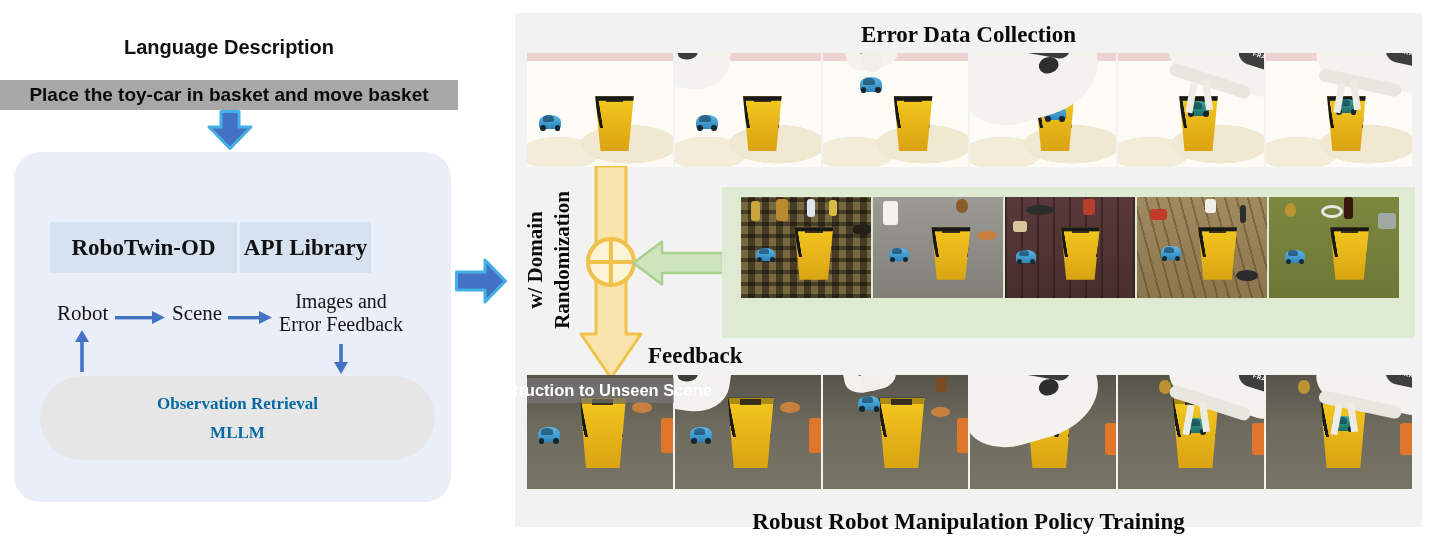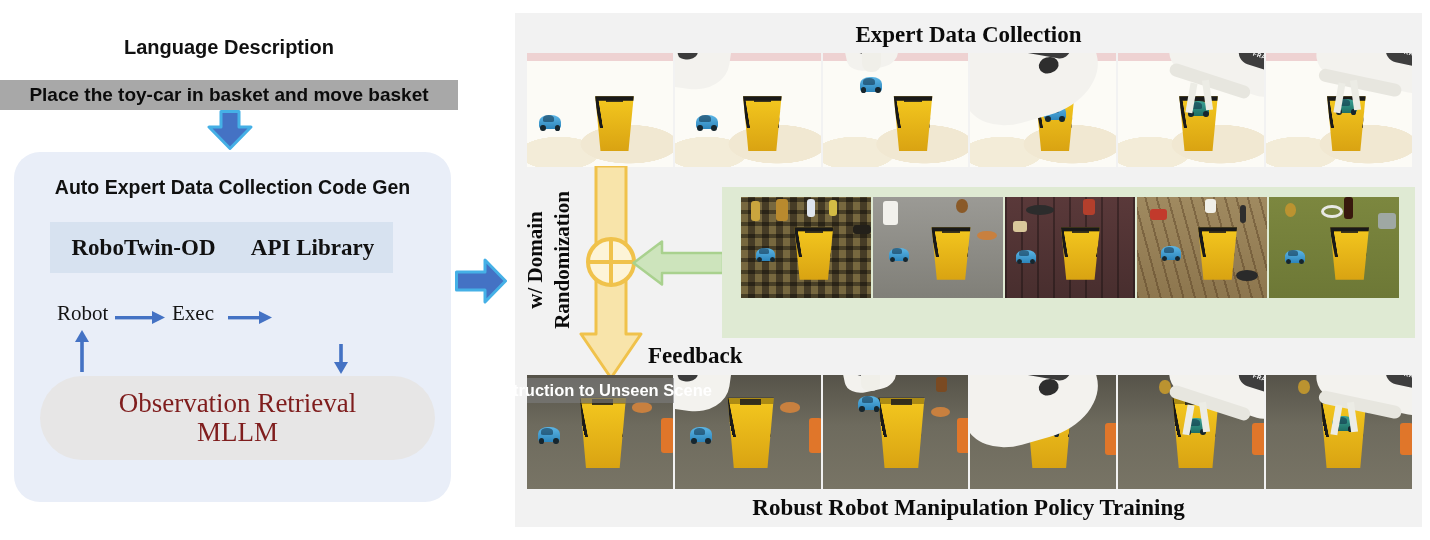--- a/index.html
+++ b/index.html
@@ -10,32 +10,32 @@
 
   
   .lang-title{left:0;top:36px;width:458px;text-align:center;font-weight:700;font-size:20px;color:#111;}
   .instruction-bar{left:0;top:80px;width:458px;height:30px;background:#a8a8a8;display:flex;align-items:center;justify-content:center;}
   .instruction-bar span{font-weight:700;font-size:19px;color:#0b0b0b;white-space:nowrap;}
   .codegen-panel{left:14px;top:152px;width:437px;height:350px;background:#e9eef8;border-radius:26px;}
   .panel-title{left:14px;top:176px;width:437px;text-align:center;font-weight:700;font-size:19.5px;color:#111;}
   .module-box{top:222px;height:51px;background:#d7e2f0;display:flex;align-items:center;justify-content:center;
               font-weight:700;font-size:23px;color:#111;}
   .module-box.m1{left:50px;width:187px;}
-  .module-box.m2{left:232px;width:161px;}
+  .module-box.m2{left:240px;width:131px;}
   .flow-label{font-size:21px;color:#141414;}
   .feedback-label{left:278px;top:290px;width:126px;text-align:center;font-size:20px;line-height:23px;color:#141414;}
   .mllm-oval{left:40px;top:376px;width:395px;height:84px;background:#e7e6e6;border-radius:44px;
              display:flex;flex-direction:column;align-items:center;justify-content:center;gap:4px;}
-  .mllm-oval div{font-weight:400;font-size:27px;color:#7f1d1d;line-height:25px;}
+  .mllm-oval div{font-weight:700;font-size:17px;color:#0369a1;line-height:25px;}
 
   
   .right-bg{left:515px;top:13px;width:907px;height:514px;background:#f2f2f2;}
   .rtitle{width:907px;left:515px;text-align:center;font-weight:700;font-size:23px;color:#0b0b0b;}
   .expert-title{top:22px;}
-  .bottom-title{top:495px;}
+  .bottom-title{top:509px;}
   .training-label{left:648px;top:343px;font-weight:700;font-size:23px;color:#0b0b0b;}
   .side-label{left:522px;top:352px;width:184px;height:60px;transform:rotate(-90deg);transform-origin:0 0;
               text-align:center;font-weight:700;font-size:21px;line-height:27px;color:#0b0b0b;}
   .green-box{left:722px;top:187px;width:693px;height:151px;background:#dfead3;}
   .green-caption{left:722px;top:306px;width:693px;text-align:center;font-weight:700;font-size:20px;color:#0b0b0b;}
   .overlay-band{left:0;top:3px;width:147px;height:25px;background:rgba(125,125,125,0.62);z-index:6;
                 display:flex;align-items:center;justify-content:center;}
   .overlay-band span{color:#fff;font-weight:700;font-size:16.5px;white-space:nowrap;}
 
   
@@ -70,39 +70,42 @@
     <span>Place the toy-car in basket and move basket</span>
   </div>
 
   <div class="abs" style="left:206px;top:110px;width:48px;height:40px;">
     <svg width="48" height="40" viewBox="0 0 48 40">
       <polygon points="15,1.5 33,1.5 33,17 45,17 24,38.5 3,17 15,17" fill="#4472c4" stroke="#45b0e6" stroke-width="3" stroke-linejoin="round"></polygon>
     </svg>
   </div>
 
   <div class="abs codegen-panel"></div>
-  <div class="abs panel-title">Auto Expert Data Collection Code Gen</div>
 
   <div class="abs module-box m1 serif">RoboTwin-OD</div>
   <div class="abs module-box m2 serif">API Library</div>
 
   <div class="abs flow-label serif" style="left:57px;top:301px;">Robot</div>
   <div class="abs" style="left:115px;top:310px;">
     <svg width="50" height="13" viewBox="0 0 50 13">
         <rect x="0" y="5" width="38" height="3.4" fill="#4472c4"></rect>
         <polygon points="37,0 50,6.5 37,13" fill="#4472c4"></polygon>
       </svg>
   </div>
-  <div class="abs flow-label serif" style="left:172px;top:301px;">Exec</div>
+  <div class="abs flow-label serif" style="left:172px;top:301px;">Scene</div>
   <div class="abs" style="left:228px;top:310px;">
     <svg width="44" height="13" viewBox="0 0 44 13">
         <rect x="0" y="5" width="32" height="3.4" fill="#4472c4"></rect>
         <polygon points="31,0 44,6.5 31,13" fill="#4472c4"></polygon>
       </svg>
   </div>
+  <div class="abs feedback-label serif">
+    <div>Images and</div>
+    <div>Error Feedback</div>
+  </div>
 
   <div class="abs" style="left:75px;top:330px;">
     <svg width="14" height="42" viewBox="0 0 14 42">
         <polygon points="7,0 14,12 0,12" fill="#4472c4"></polygon>
         <rect x="5.2" y="11" width="3.6" height="31" fill="#4472c4"></rect>
       </svg>
   </div>
   <div class="abs" style="left:334px;top:344px;">
     <svg width="14" height="30" viewBox="0 0 14 30">
         <rect x="5.2" y="0" width="3.6" height="19" fill="#4472c4"></rect>
@@ -116,21 +119,21 @@
   </div>
 
   <div class="abs" style="left:455px;top:252px;width:52px;height:58px;">
     <svg width="52" height="58" viewBox="0 0 52 58">
       <polygon points="1.5,20 30,20 30,8 50.5,29 30,50 30,38 1.5,38" fill="#4472c4" stroke="#45b0e6" stroke-width="3" stroke-linejoin="round"></polygon>
     </svg>
   </div>
 
   <div class="abs right-bg"></div>
 
-  <div class="abs rtitle expert-title serif">Expert Data Collection</div>
+  <div class="abs rtitle expert-title serif">Error Data Collection</div>
 
   <div class="row row-expert">
       <div class="thumb bg-sim">
         <div style="position: absolute; left: 0px; top: 0px; width: 100%; height: 7%; background: rgb(238, 210, 210);"></div>
         <div style="position: absolute; left: 45%; top: 38%; width: 30%; height: 48%; background: linear-gradient(rgb(244, 200, 31) 0%, rgb(217, 163, 18) 100%); clip-path: polygon(6% 0px, 94% 0px, 82% 100%, 18% 100%); z-index: 1;">
           <div style="position: absolute; left: 6%; top: 0px; width: 88%; height: 9%; background: rgba(40, 30, 0, 0.35);"></div>
           <div style="position: absolute; left: 30%; top: 2%; width: 40%; height: 8%; background: rgb(29, 29, 29); opacity: 0.85;"></div>
           <div style="position: absolute; left: 16%; top: 8%; width: 64%; height: 44%; border-top: 3.5px solid rgb(25, 25, 25); border-right: 3.5px solid rgb(25, 25, 25); border-bottom: none; border-left: 3.5px solid rgb(25, 25, 25); border-image: initial; transform: perspective(50px) rotateX(-30deg); transform-origin: 50% 100%;"></div>
         </div>
         <div style="position: absolute; left: 8.5%; top: 54%; width: 15%; height: 13%; background: linear-gradient(rgb(92, 182, 230), rgb(45, 133, 187)); border-radius: 45% 45% 22% 22%; z-index: 2;">

